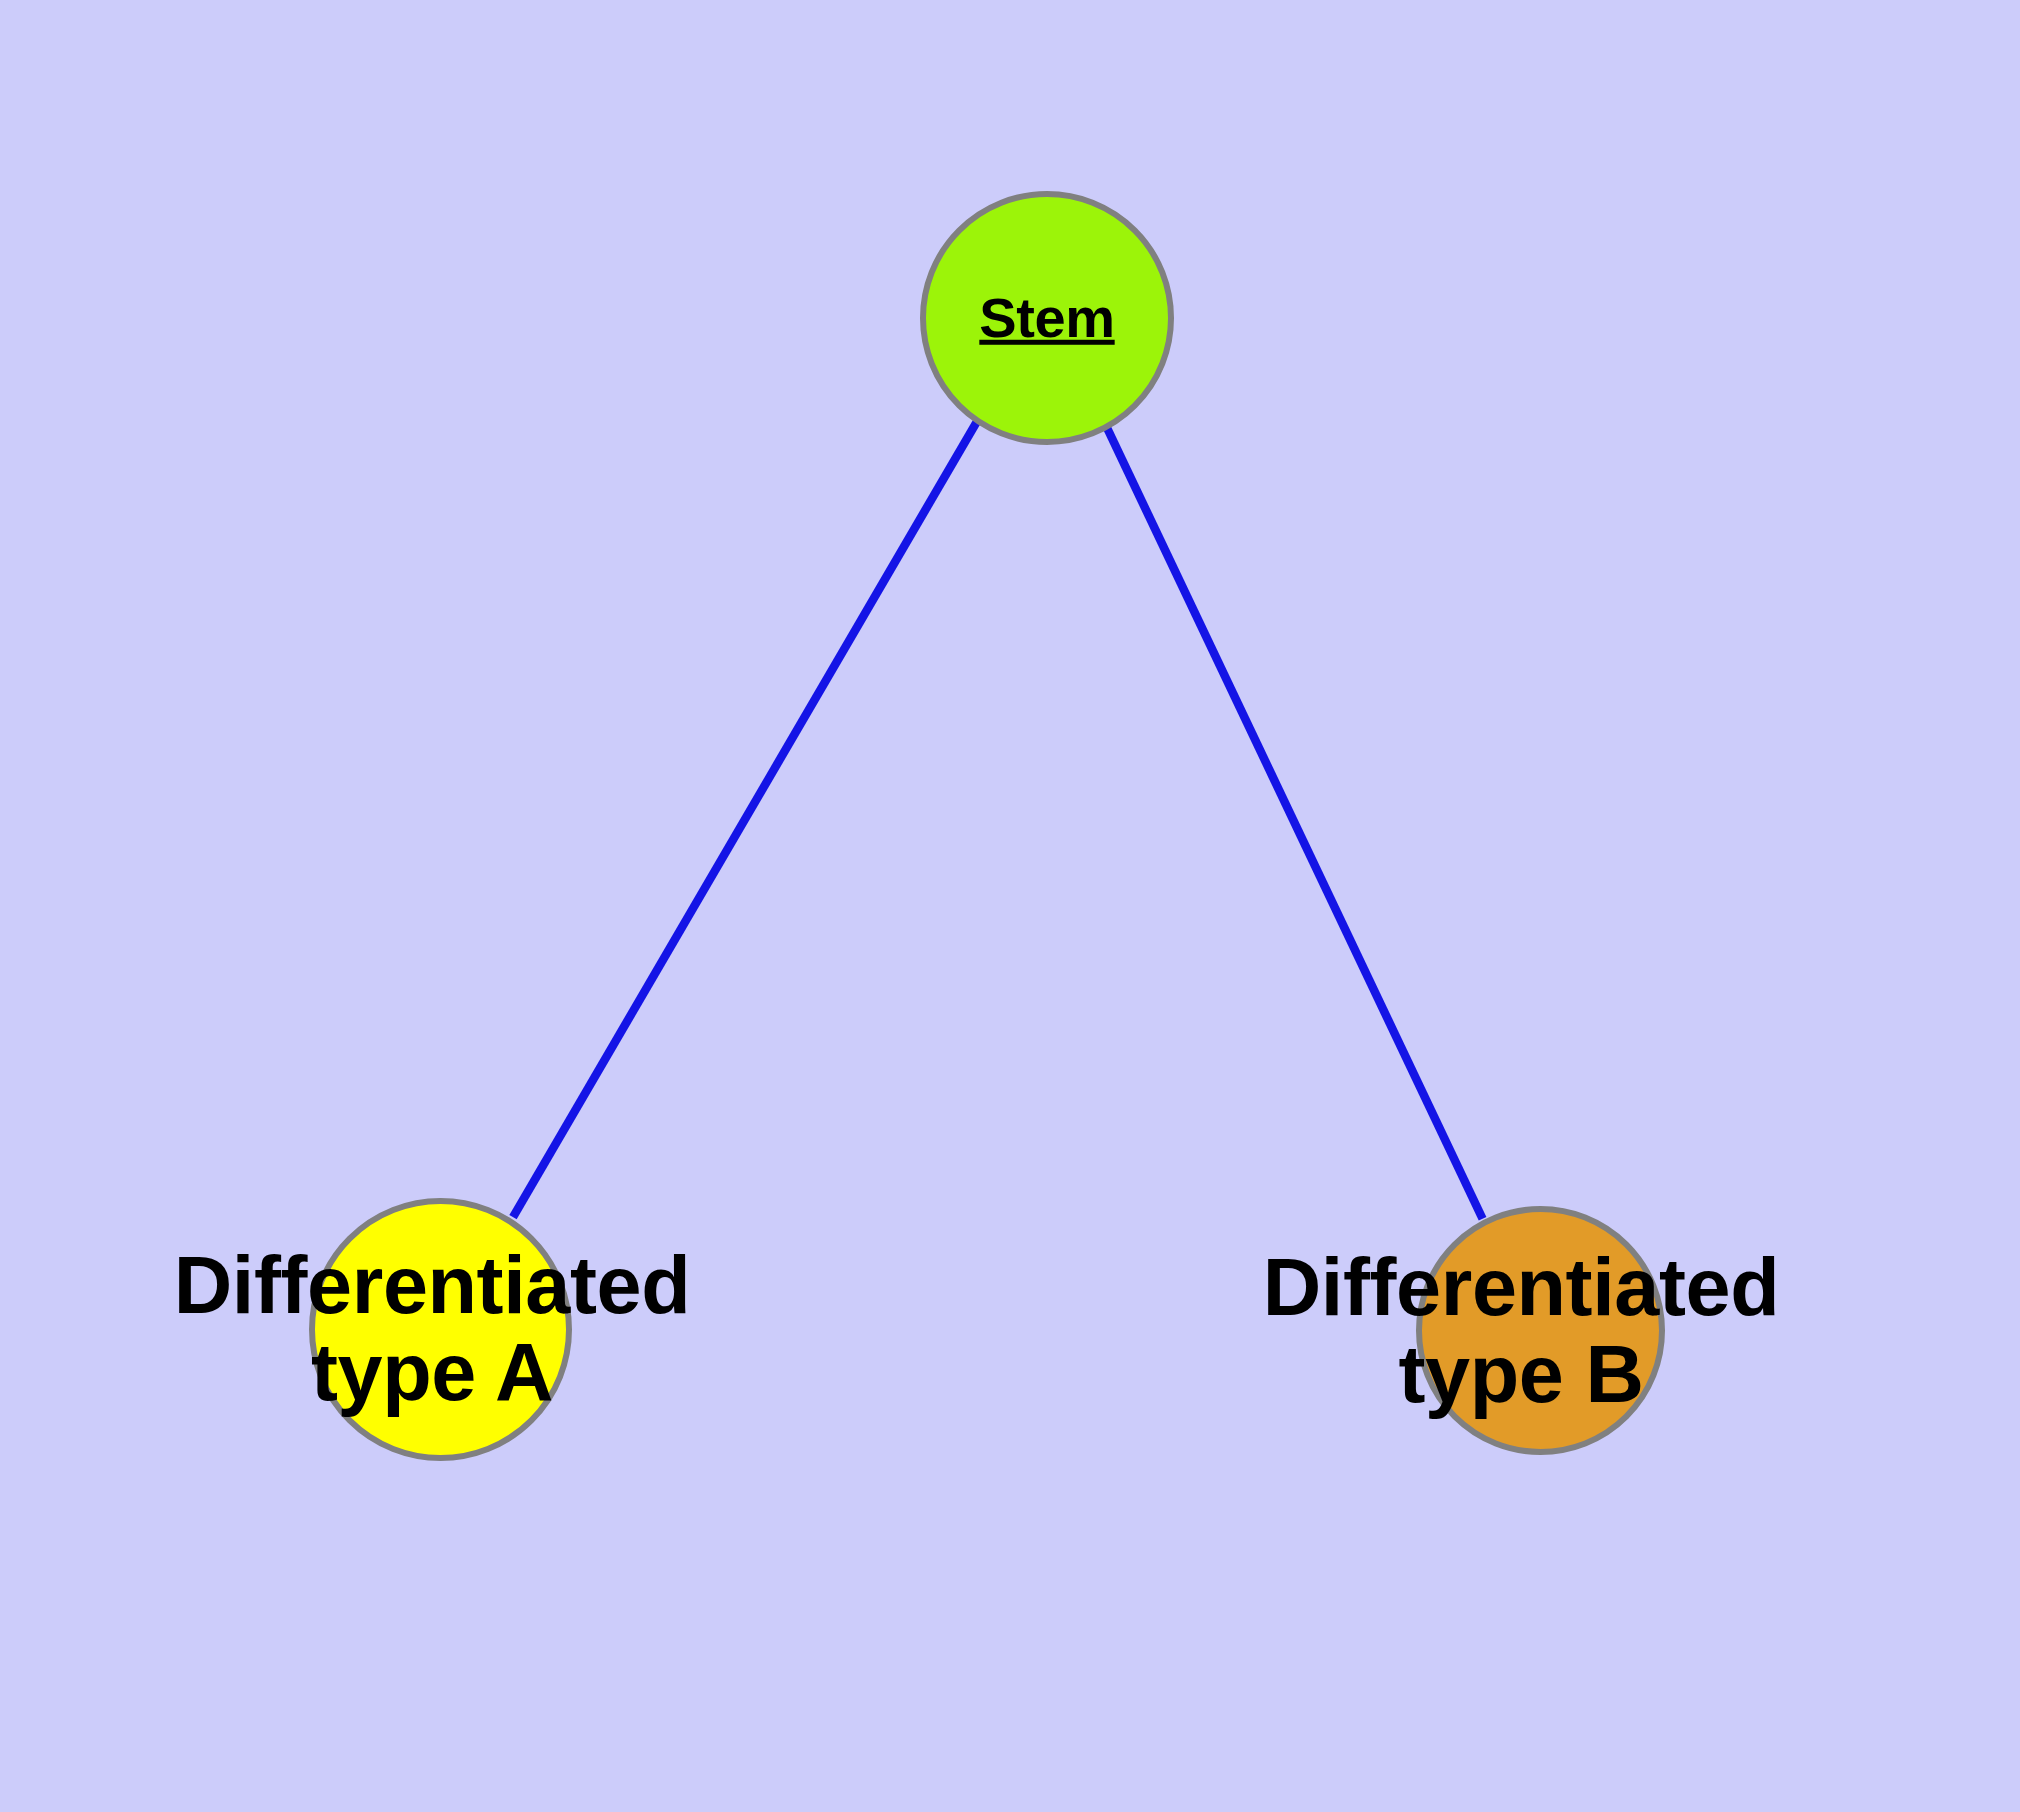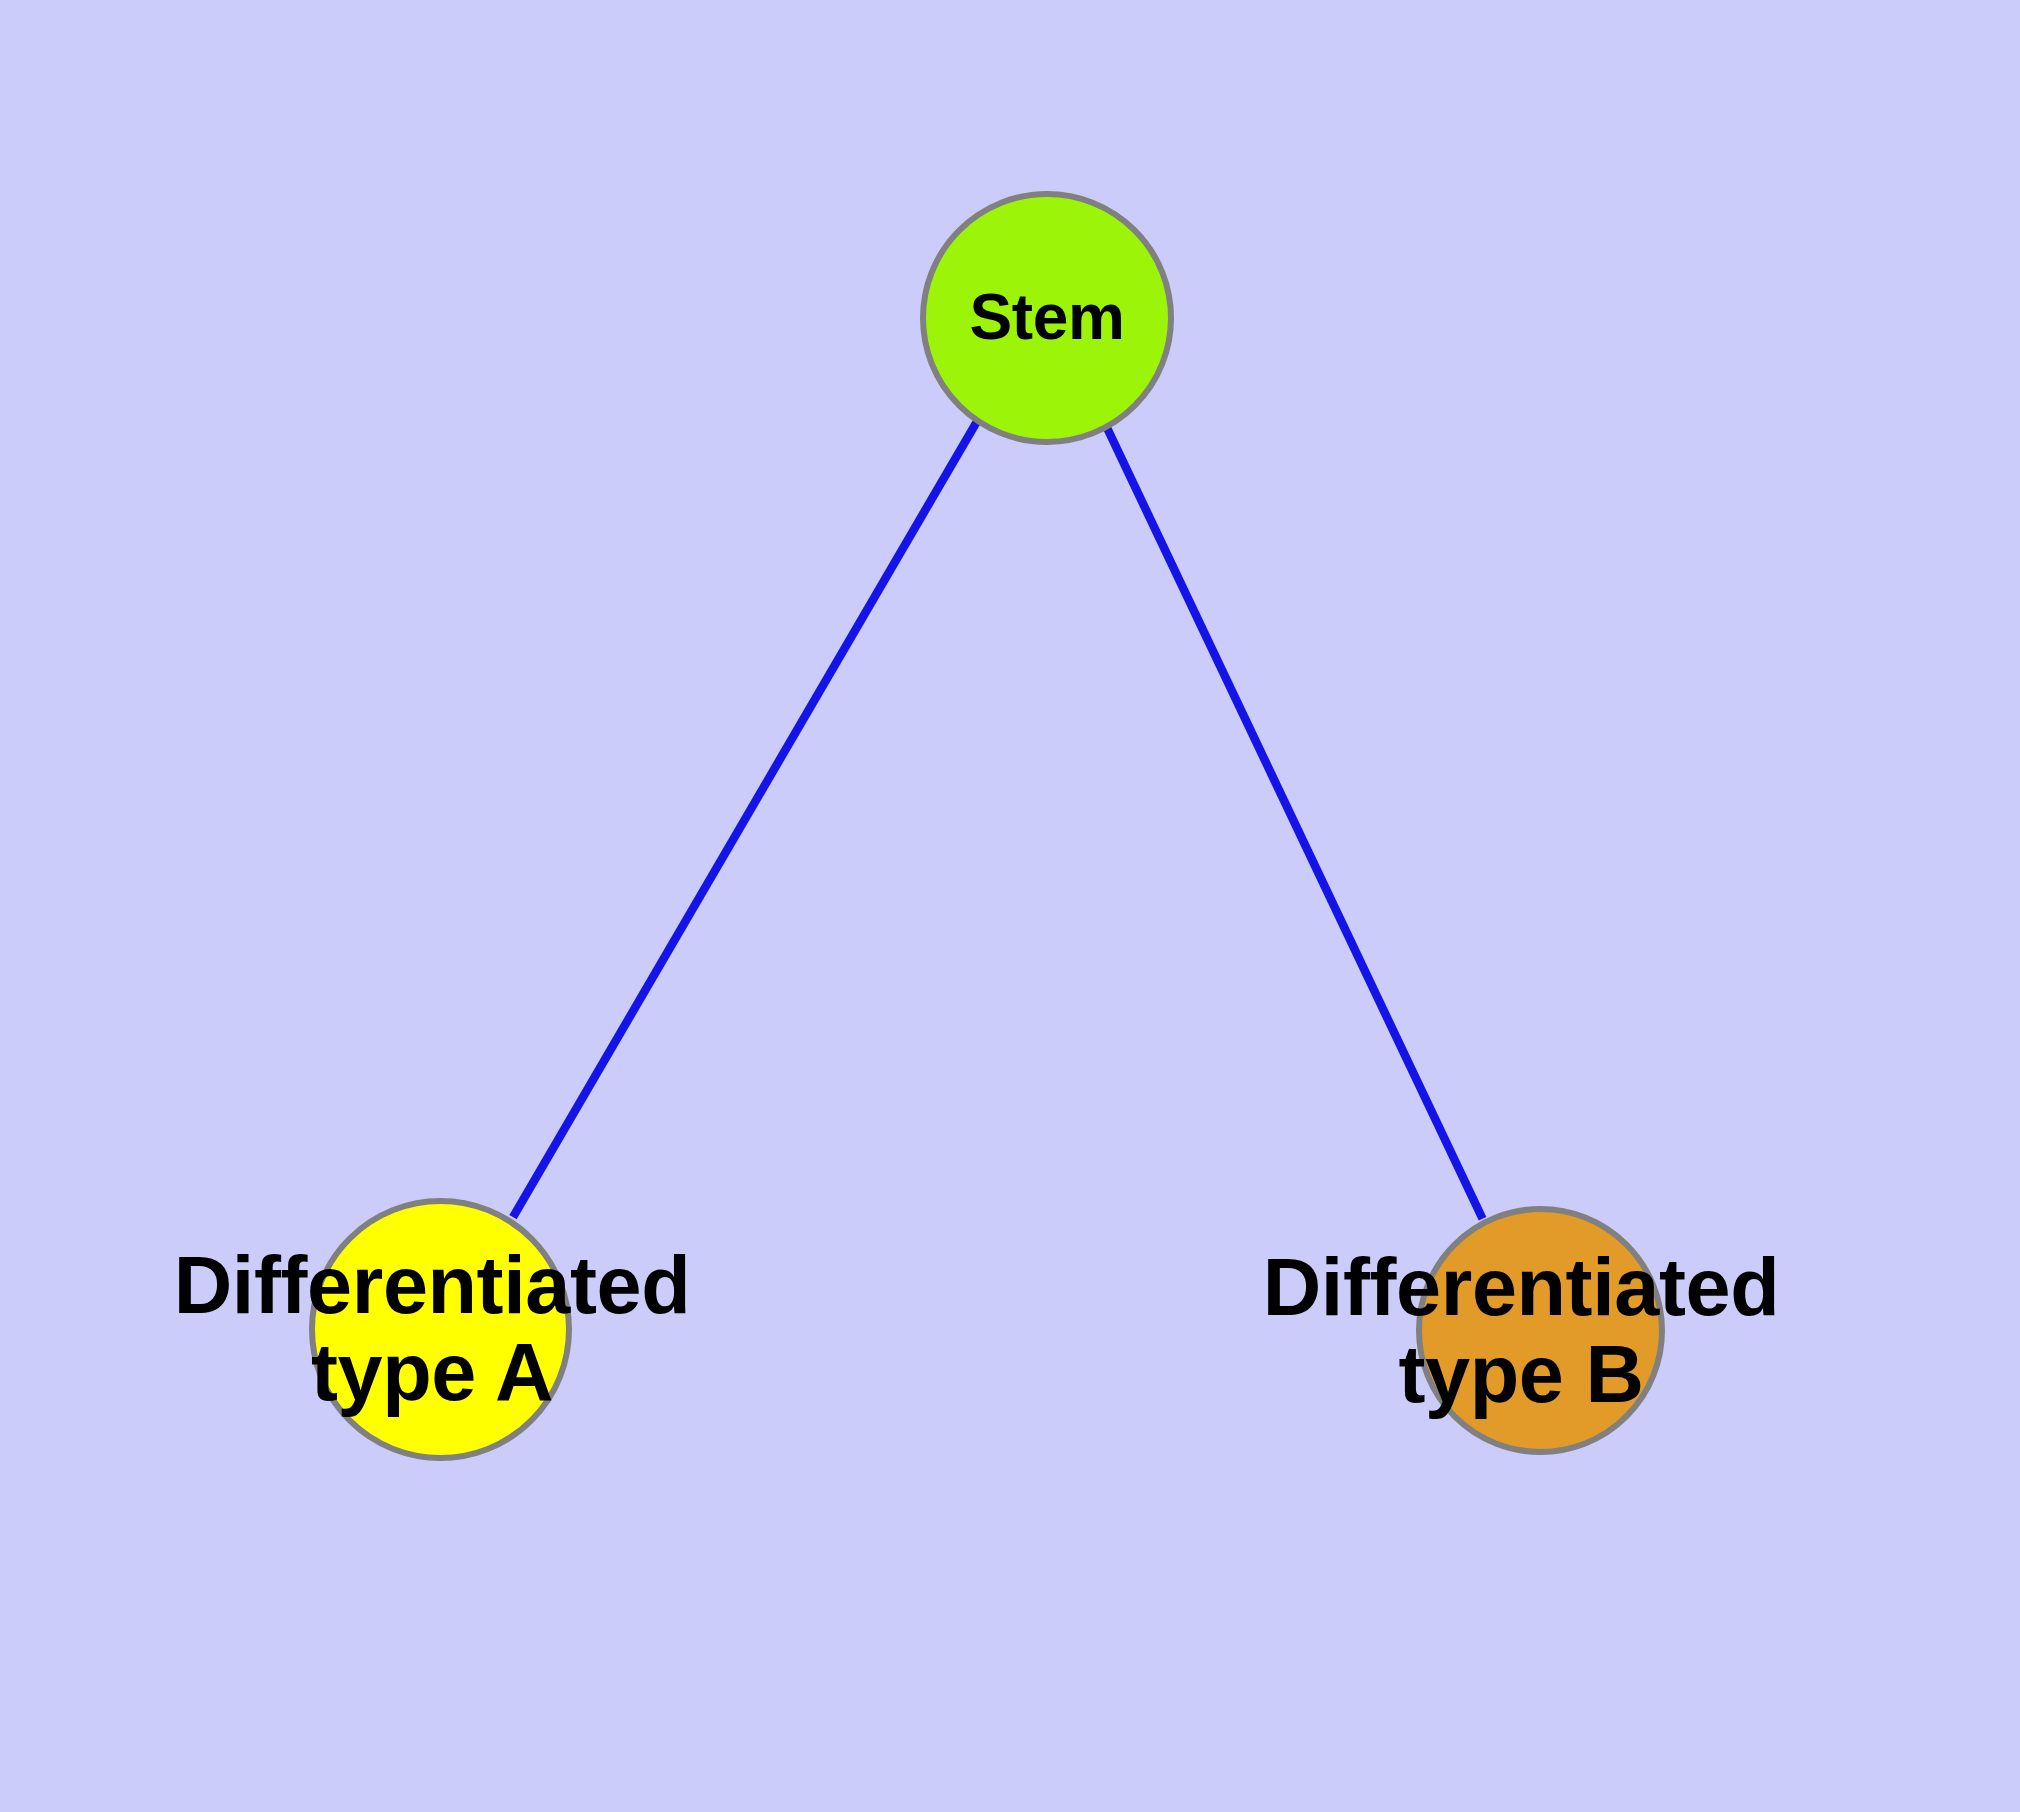--- a/index.html
+++ b/index.html
@@ -57,21 +57,21 @@
   <svg id="edge-layer" viewBox="0 0 2384 2138" xmlns="http://www.w3.org/2000/svg" style="width: 2021px; height: 1812px;">
     <line x1="1152" y1="498" x2="605" y2="1436" stroke="#1414e6" stroke-width="10" stroke-linecap="butt"></line>
     <line x1="1305" y1="503" x2="1749" y2="1438" stroke="#1414e6" stroke-width="10" stroke-linecap="butt"></line>
   </svg>
 
   <div id="node-layer">
     <div class="node" style="left: 920px; top: 191px; width: 254px; height: 254px; background: rgb(156, 244, 9); border: 6px solid rgb(128, 128, 128);"></div>
     <div class="node" style="left: 309px; top: 1198px; width: 263px; height: 263px; background: rgb(255, 255, 0); border: 6px solid rgb(128, 128, 128);"></div>
     <div class="node" style="left: 1416px; top: 1206px; width: 249px; height: 249px; background: rgb(226, 155, 40); border: 6px solid rgb(128, 128, 128);"></div>
 
-    <div class="node-label" style="left: 1047px; top: 318px; font-size: 64px; color: rgb(0, 0, 0);">Stem</div>
+    <div class="node-label" style="left: 1047px; top: 318px; font-size: 56px; color: rgb(0, 0, 0); text-decoration: underline;">Stem</div>
     <div class="node-label" style="left: 432px; top: 1329px; font-size: 81px; color: rgb(0, 0, 0);">Differentiated
 type A</div>
     <div class="node-label" style="left: 1521px; top: 1331px; font-size: 81px; color: rgb(0, 0, 0);">Differentiated
 type B</div>
   </div>
 
 </div>
 
 
 </body></html>

